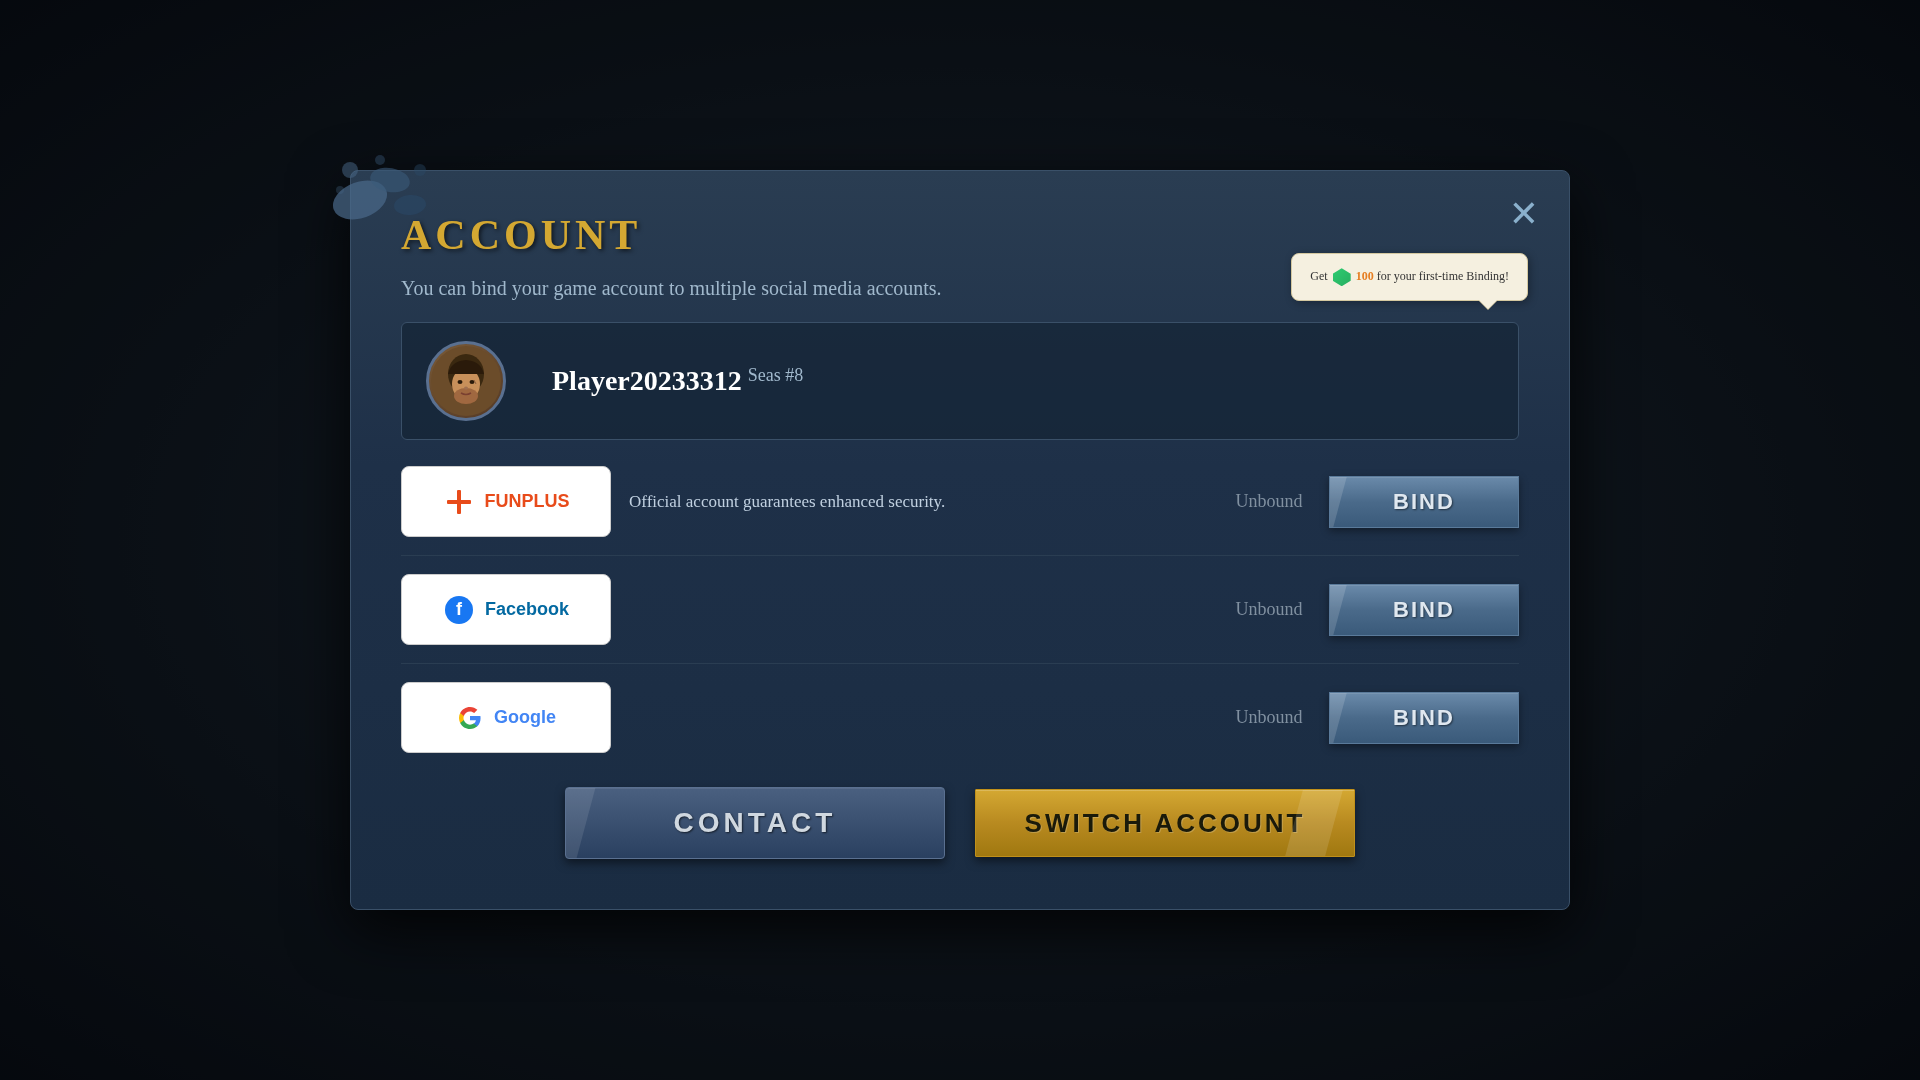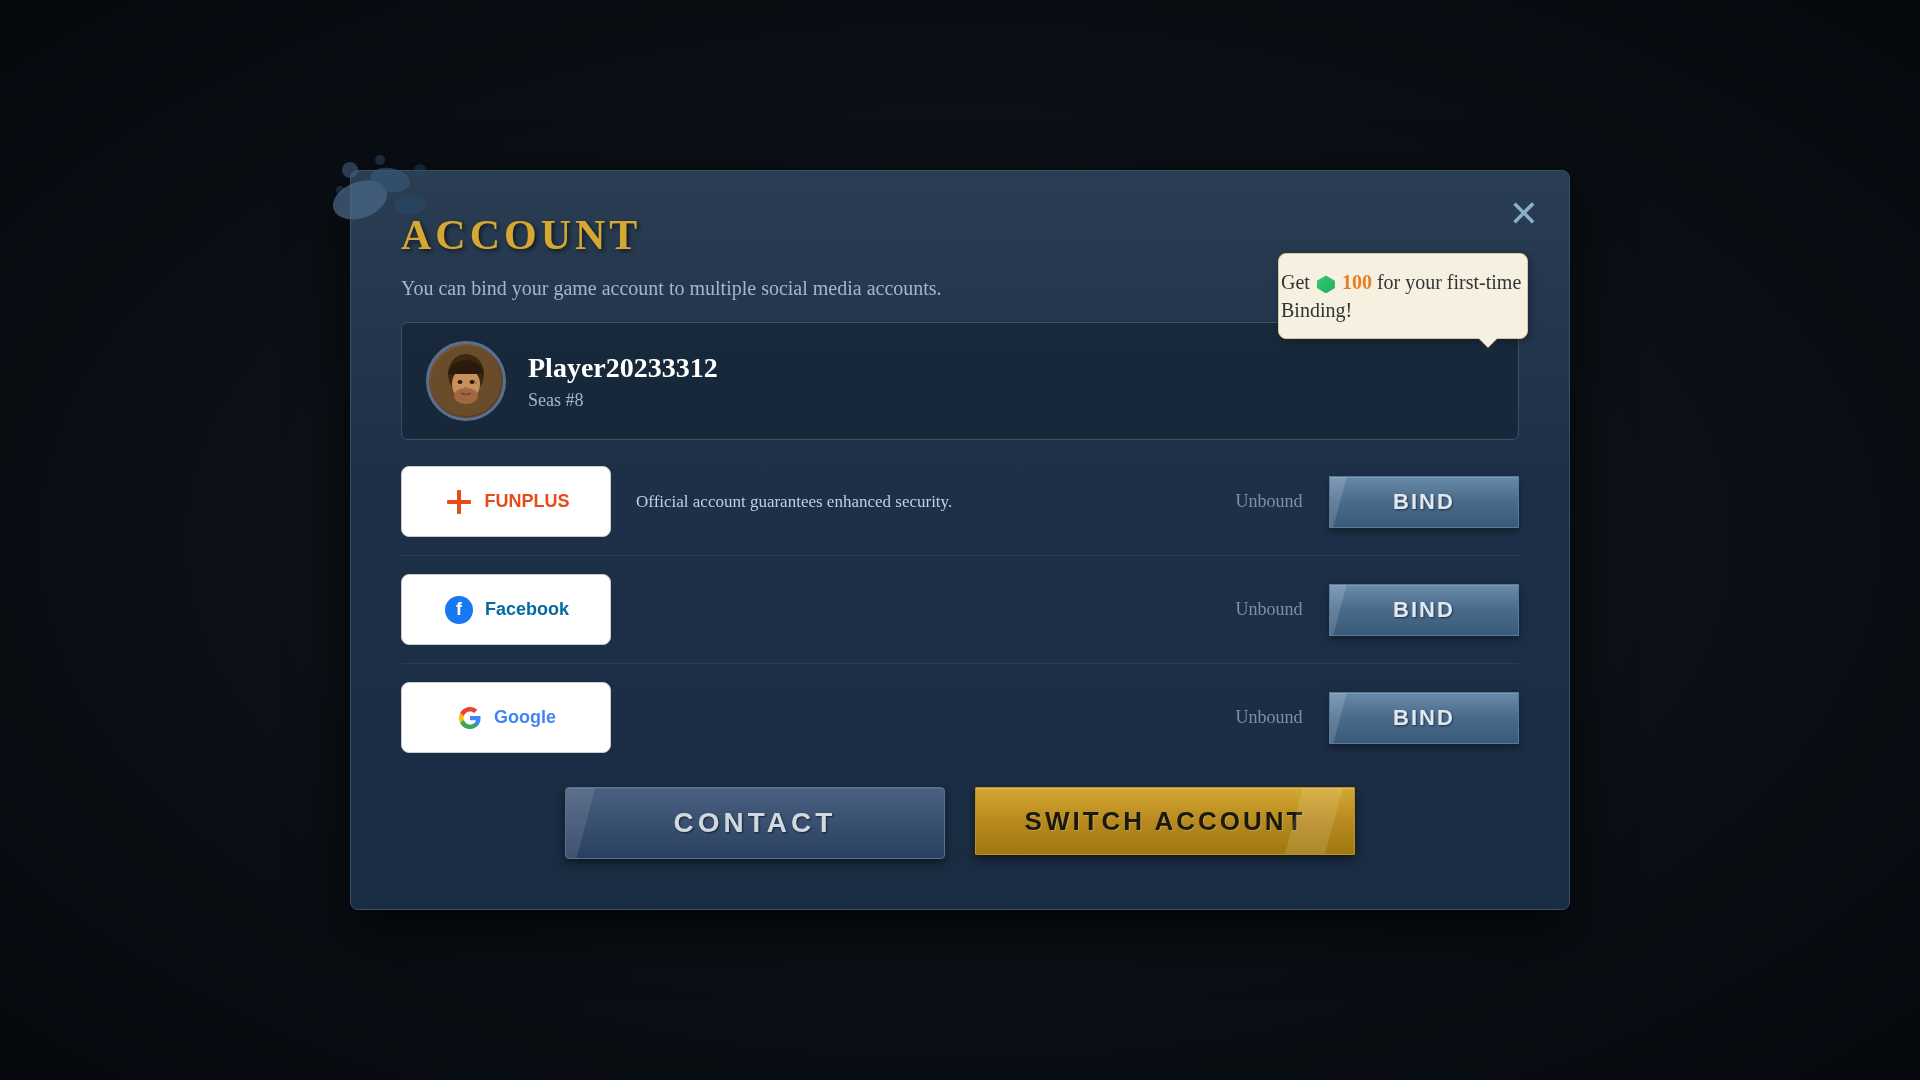--- a/index.html
+++ b/index.html
@@ -110,22 +110,23 @@
       flex-shrink: 0;
     }
 
     .avatar-face {
       width: 70px;
       height: 70px;
     }
 
     .player-info {
       display: flex;
-      flex-direction: column;
+      flex-direction: row;
       gap: 6px;
+      margin-left: 24px;
     }
 
     .player-name {
       font-size: 28px;
       font-weight: bold;
       color: #ffffff;
     }
 
     .player-server {
       font-size: 18px;
@@ -133,23 +134,23 @@
     }
 
     
     .tooltip-bubble {
       position: absolute;
       right: -10px;
       top: -70px;
       background: #f5f0e0;
       border: 1px solid #d4c8a0;
       border-radius: 8px;
-      padding: 14px 2px;
+      padding: 14px 18px;
       max-width: 250px;
-      font-size: 20px;
+      font-size: 12px;
       color: #333;
       line-height: 1.4;
       box-shadow: 2px 2px 8px rgba(0,0,0,0.3);
     }
 
     .tooltip-bubble::after {
       content: '';
       position: absolute;
       bottom: -18px;
       right: 30px;
@@ -228,21 +229,21 @@
     }
 
     .provider-label.funplus { color: #e84b1a; }
     .provider-label.facebook { color: #0369a1; }
     .provider-label.google { color: #4285f4; }
 
     .provider-desc {
       flex: 1;
       font-size: 17px;
       color: #c0d0e0;
-      padding-left: 25px;
+      padding-left: 18px;
     }
 
     .unbound-label {
       font-size: 18px;
       color: #8090a0;
       width: 120px;
       text-align: center;
       flex-shrink: 0;
     }
 
@@ -273,20 +274,21 @@
       background: rgba(255,255,255,0.15);
       transform: skewX(-15deg);
     }
 
     
     .bottom-buttons {
       display: flex;
       gap: 30px;
       margin-top: 16px;
       justify-content: center;
+      align-items: center;
     }
 
     .contact-btn {
       width: 380px;
       height: 72px;
       background: linear-gradient(180deg, #4a6080 0%, #3a5070 50%, #2a4060 100%);
       border: 1px solid #5a7090;
       border-radius: 4px;
       color: #d0d8e0;
       font-size: 28px;

